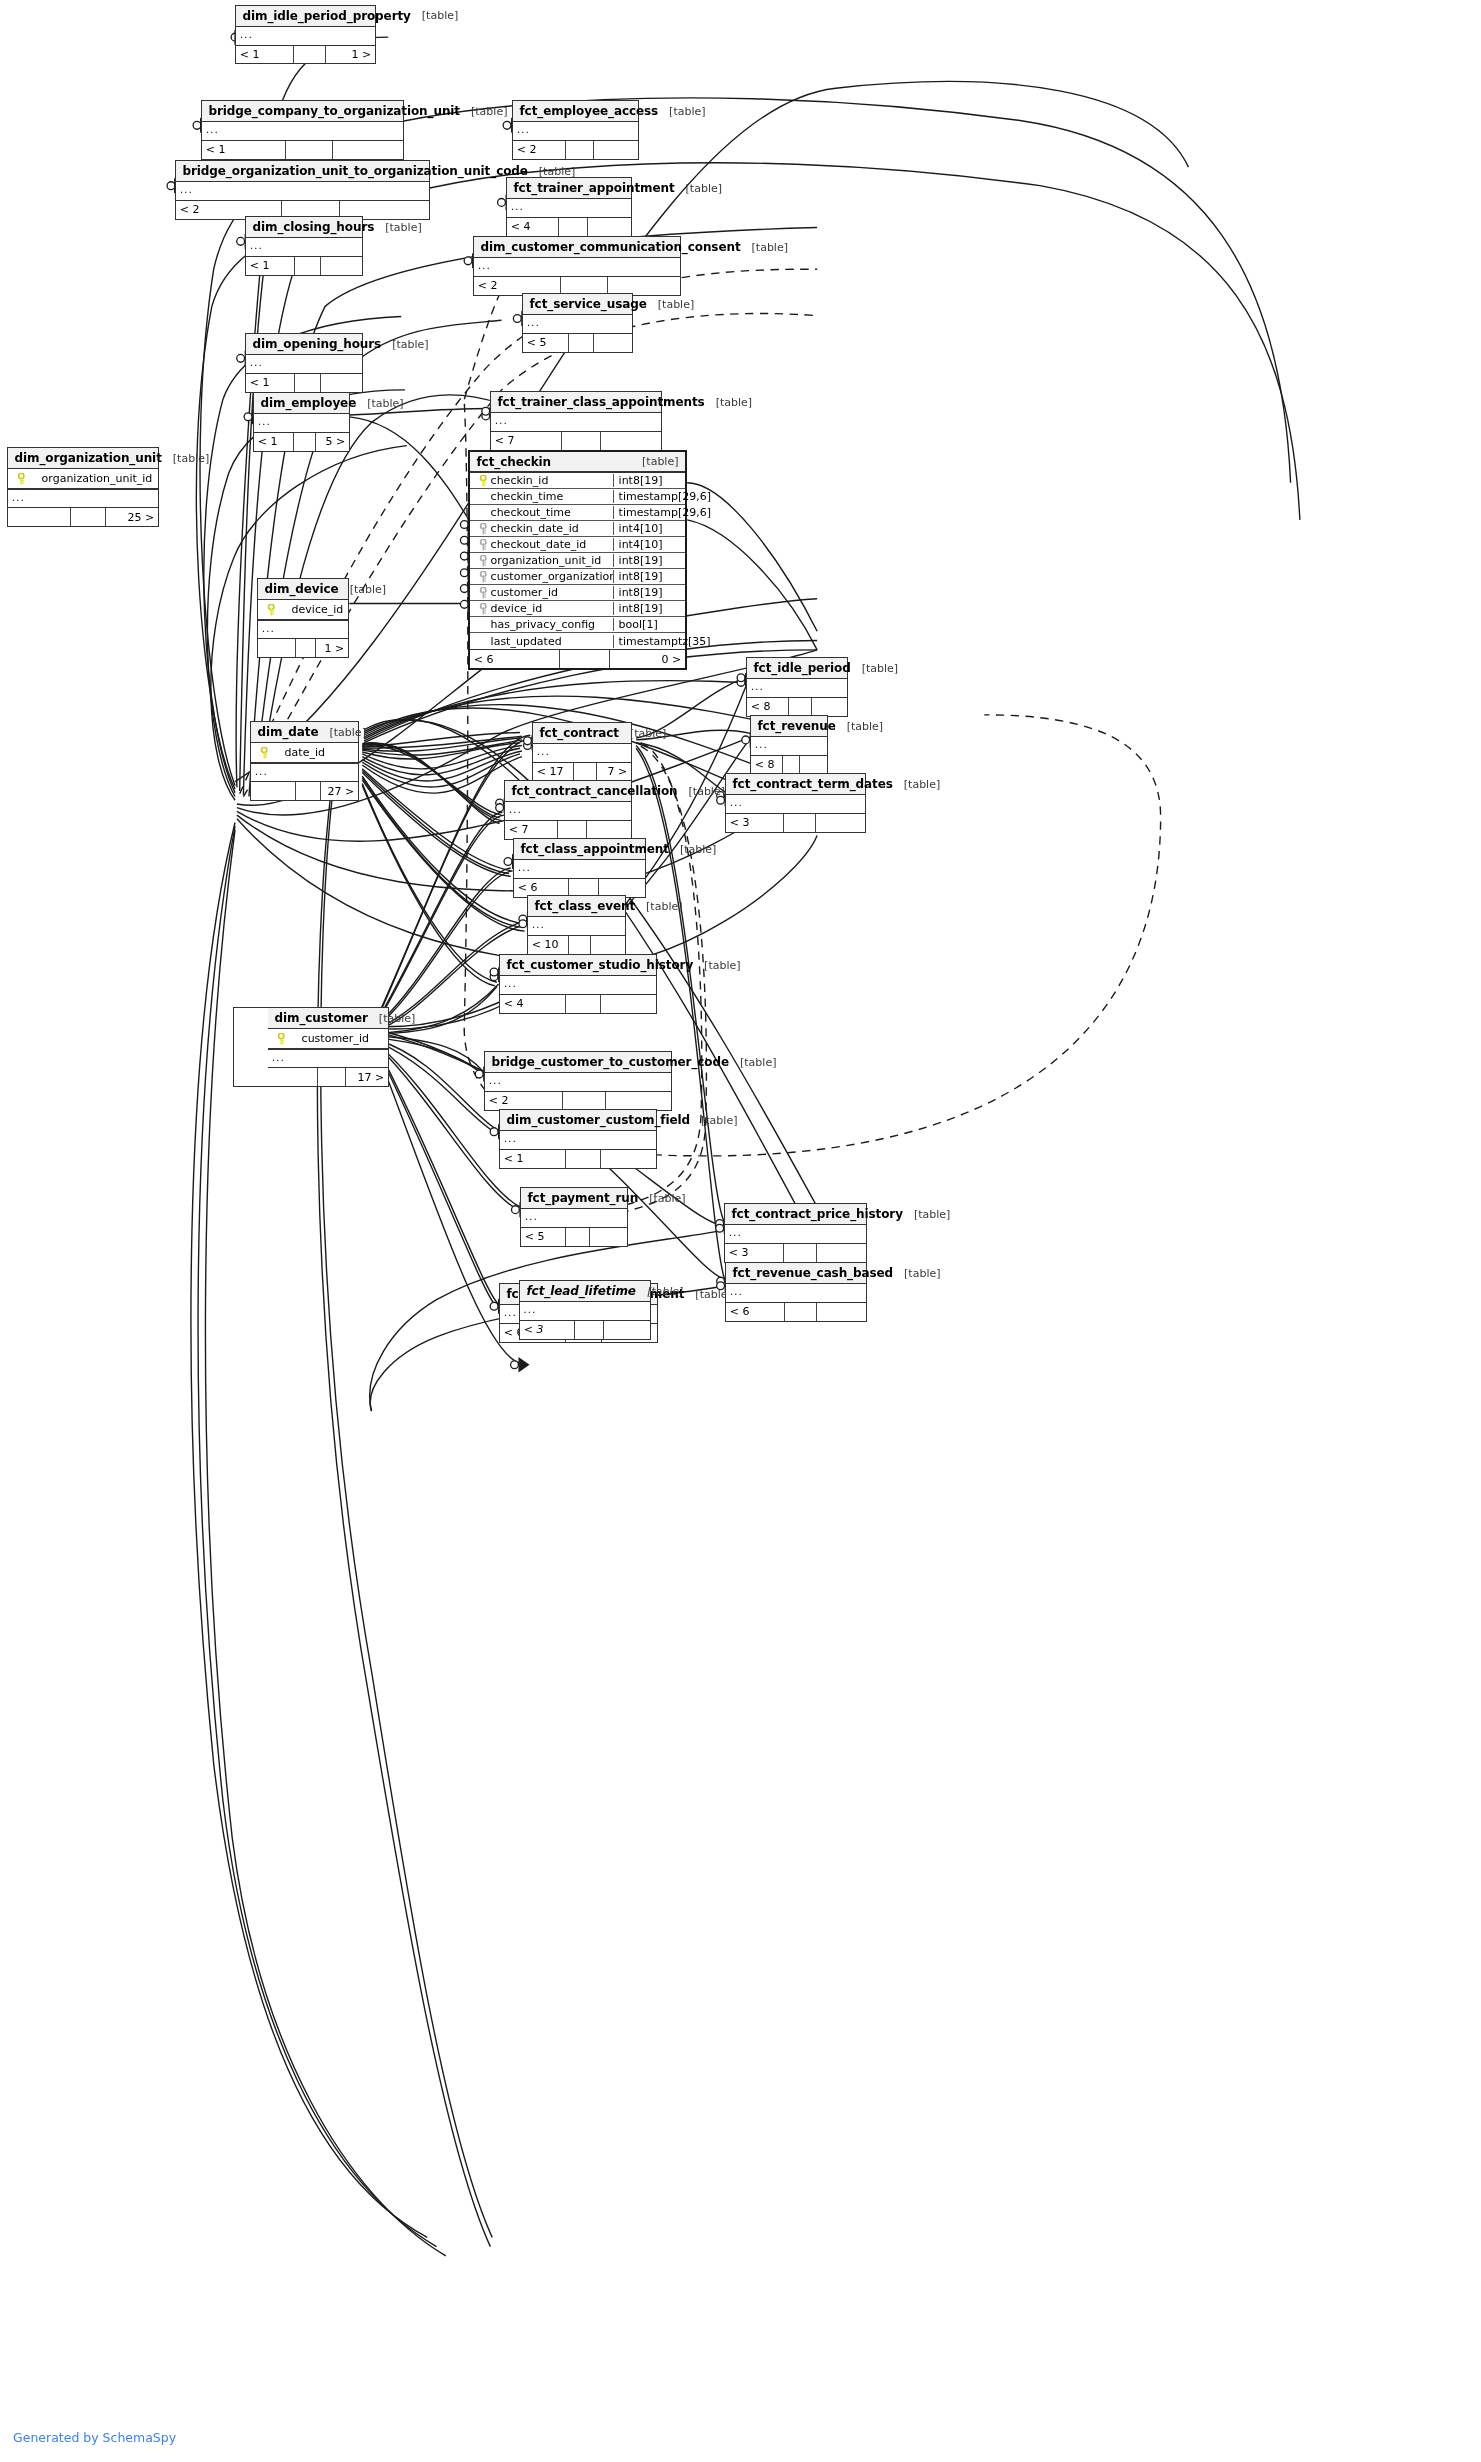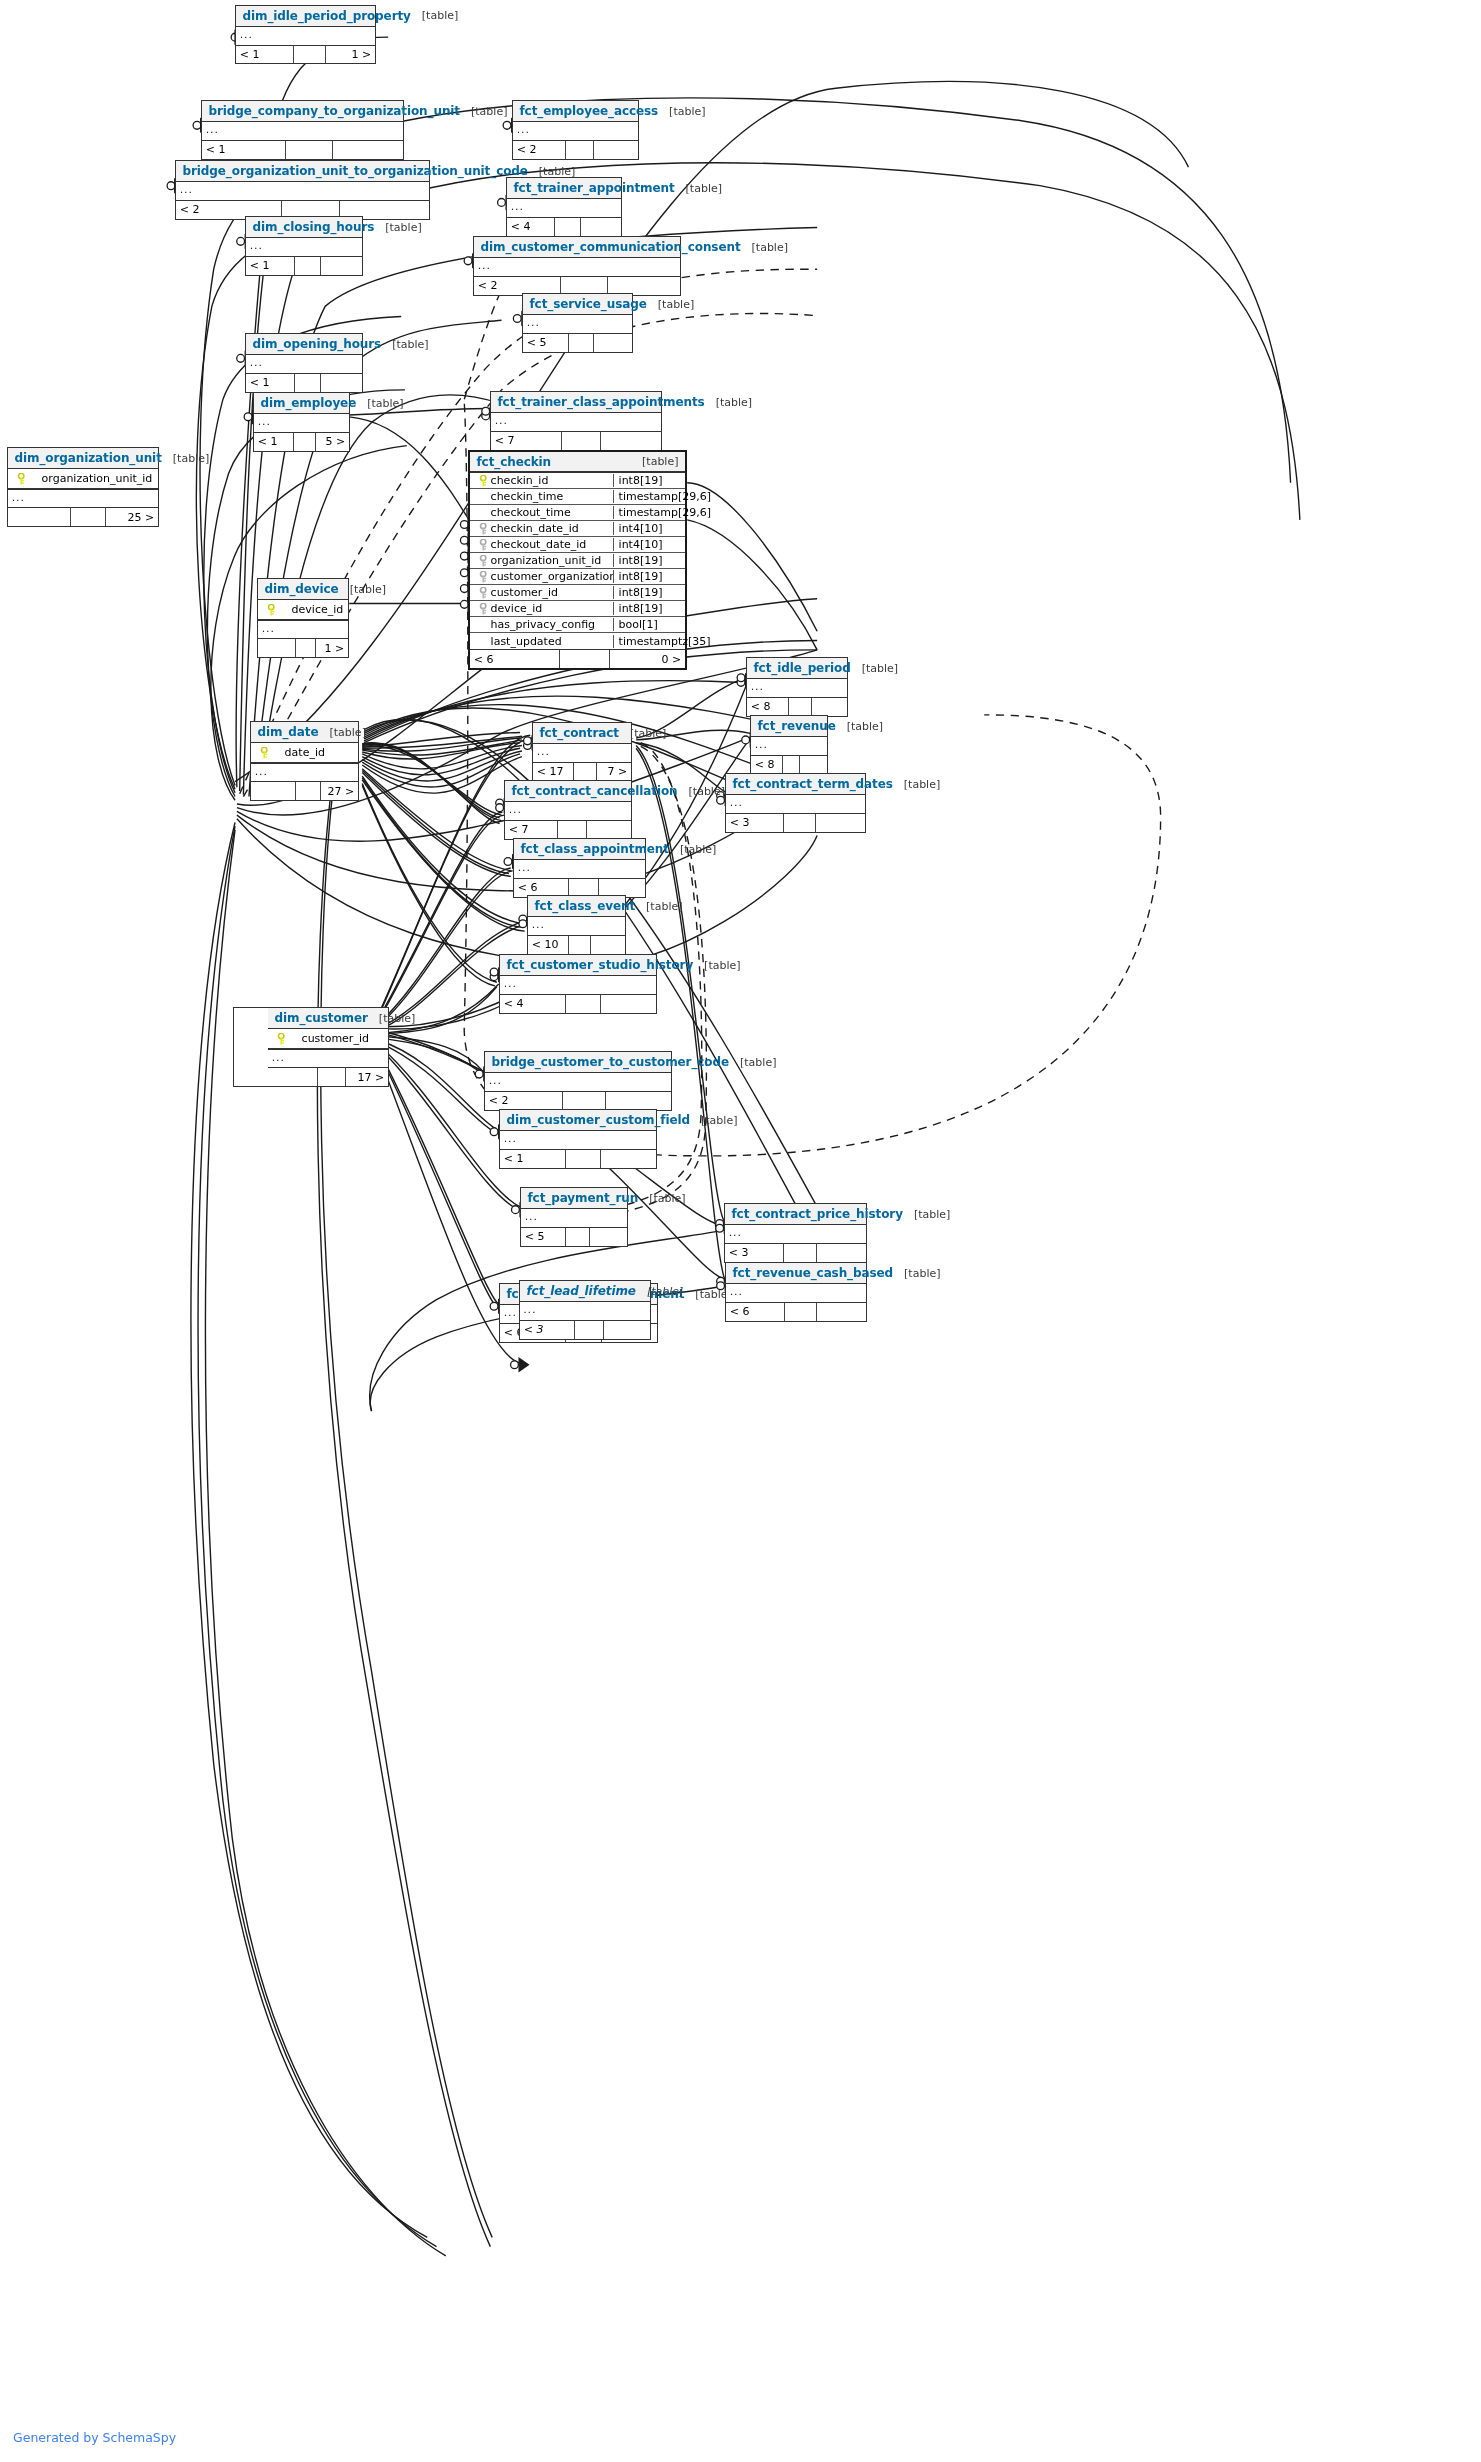--- a/index.html
+++ b/index.html
@@ -30,21 +30,21 @@
     align-items: center;
     justify-content: space-between;
     padding: 0 6.5px;
     height: 21.4px;
     white-space: nowrap;
   }
   .node.thick .nhead { border-bottom-width: 2px; }
   .ntitle {
     font-weight: bold;
     font-size: 12px;
-    color: #0369a1;
+    color: #000000;
     letter-spacing: -0.1px;
   }
   .ntag {
     font-size: 11px;
     color: #3a3a3a;
     padding-left: 11px;
   }
 
   
   .ncols { border-bottom: 1.5px solid #333; }
@@ -489,21 +489,21 @@
           <span class="ntitle">fct_employee_access</span>
           <span class="ntag">[table]</span>
         </div>
         <div class="nell">...</div>
         <div class="nfoot">
           <div class="fl">&lt; 2</div>
           <div class="fm"></div>
           <div class="fr"></div>
         </div>
       </div>
-      <div class="node" style="left: 506px; top: 177px; width: 116px;">
+      <div class="node" style="left: 506px; top: 177px; width: 126px;">
         <div class="nhead">
           <span class="ntitle">fct_trainer_appointment</span>
           <span class="ntag">[table]</span>
         </div>
         <div class="nell">...</div>
         <div class="nfoot">
           <div class="fl">&lt; 4</div>
           <div class="fm"></div>
           <div class="fr"></div>
         </div>

